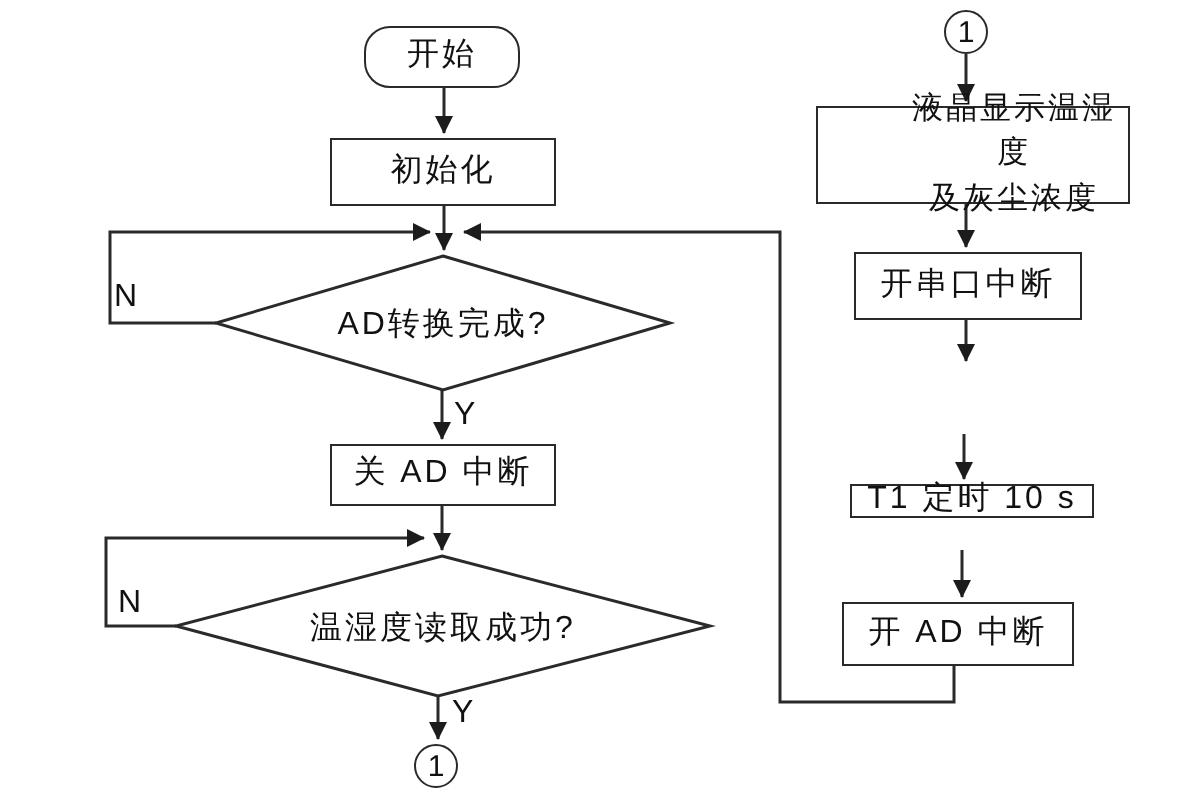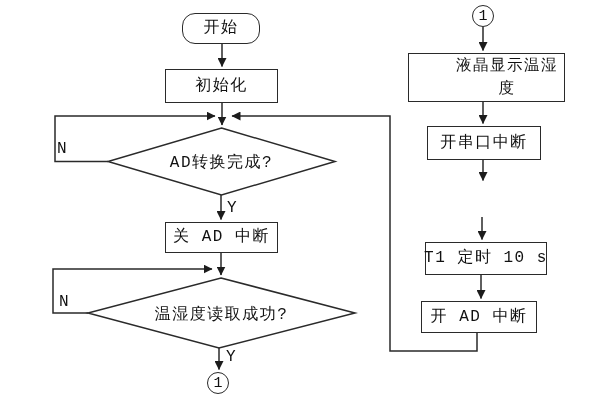--- a/index.html
+++ b/index.html
@@ -1,18 +1,18 @@
 <!DOCTYPE html>
 <html><head>
 <meta charset="utf-8">
 <style>
   html,body{margin:0;padding:0;background:#ffffff;}
   .canvas{
     position:relative;width:600px;height:400px;background:#ffffff;overflow:hidden;
-    font-family:Liberation Mono, monospace;color:#111111;
+    font-family:Liberation Sans, sans-serif;color:#111111;
   }
   .layer-svg{position:absolute;left:0;top:0;z-index:1;}
   .node{
     position:absolute;z-index:2;box-sizing:border-box;
     border:1.5px solid #2a2a2a;background:#ffffff;
     display:flex;align-items:center;justify-content:center;
     font-size:16px;letter-spacing:1.5px;text-align:center;line-height:1.3;
     white-space:nowrap;
   }
   .node.start{border-radius:13px;}
@@ -79,23 +79,24 @@
   <div class="edge-label" style="left:57px;top:140px;">N</div>
   <div class="edge-label" style="left:227px;top:199px;">Y</div>
   <div class="edge-label" style="left:59px;top:293px;">N</div>
   <div class="edge-label" style="left:226px;top:348px;">Y</div>
 
   <div class="connector-circle" style="left:472px;top:5px;">1</div>
 
   <div class="node multiline" style="left:408px;top:53px;width:157px;height:49px;">
     <div>
       <div>液晶显示温湿度</div>
+      <div>及灰尘浓度</div>
     </div>
   </div>
 
   <div class="node" style="left:427px;top:126px;width:114px;height:34px;">开串口中断</div>
 
 
-  <div class="node" style="left:425px;top:242px;width:122px;height:33px;">T1 定时 10 s</div>
+  <div class="node" style="left:425px;top:242px;width:122px;height:17px;">T1 定时 10 s</div>
 
   <div class="node" style="left:421px;top:301px;width:116px;height:32px;">开 AD 中断</div>
 
 </div>
 
 </body></html>

